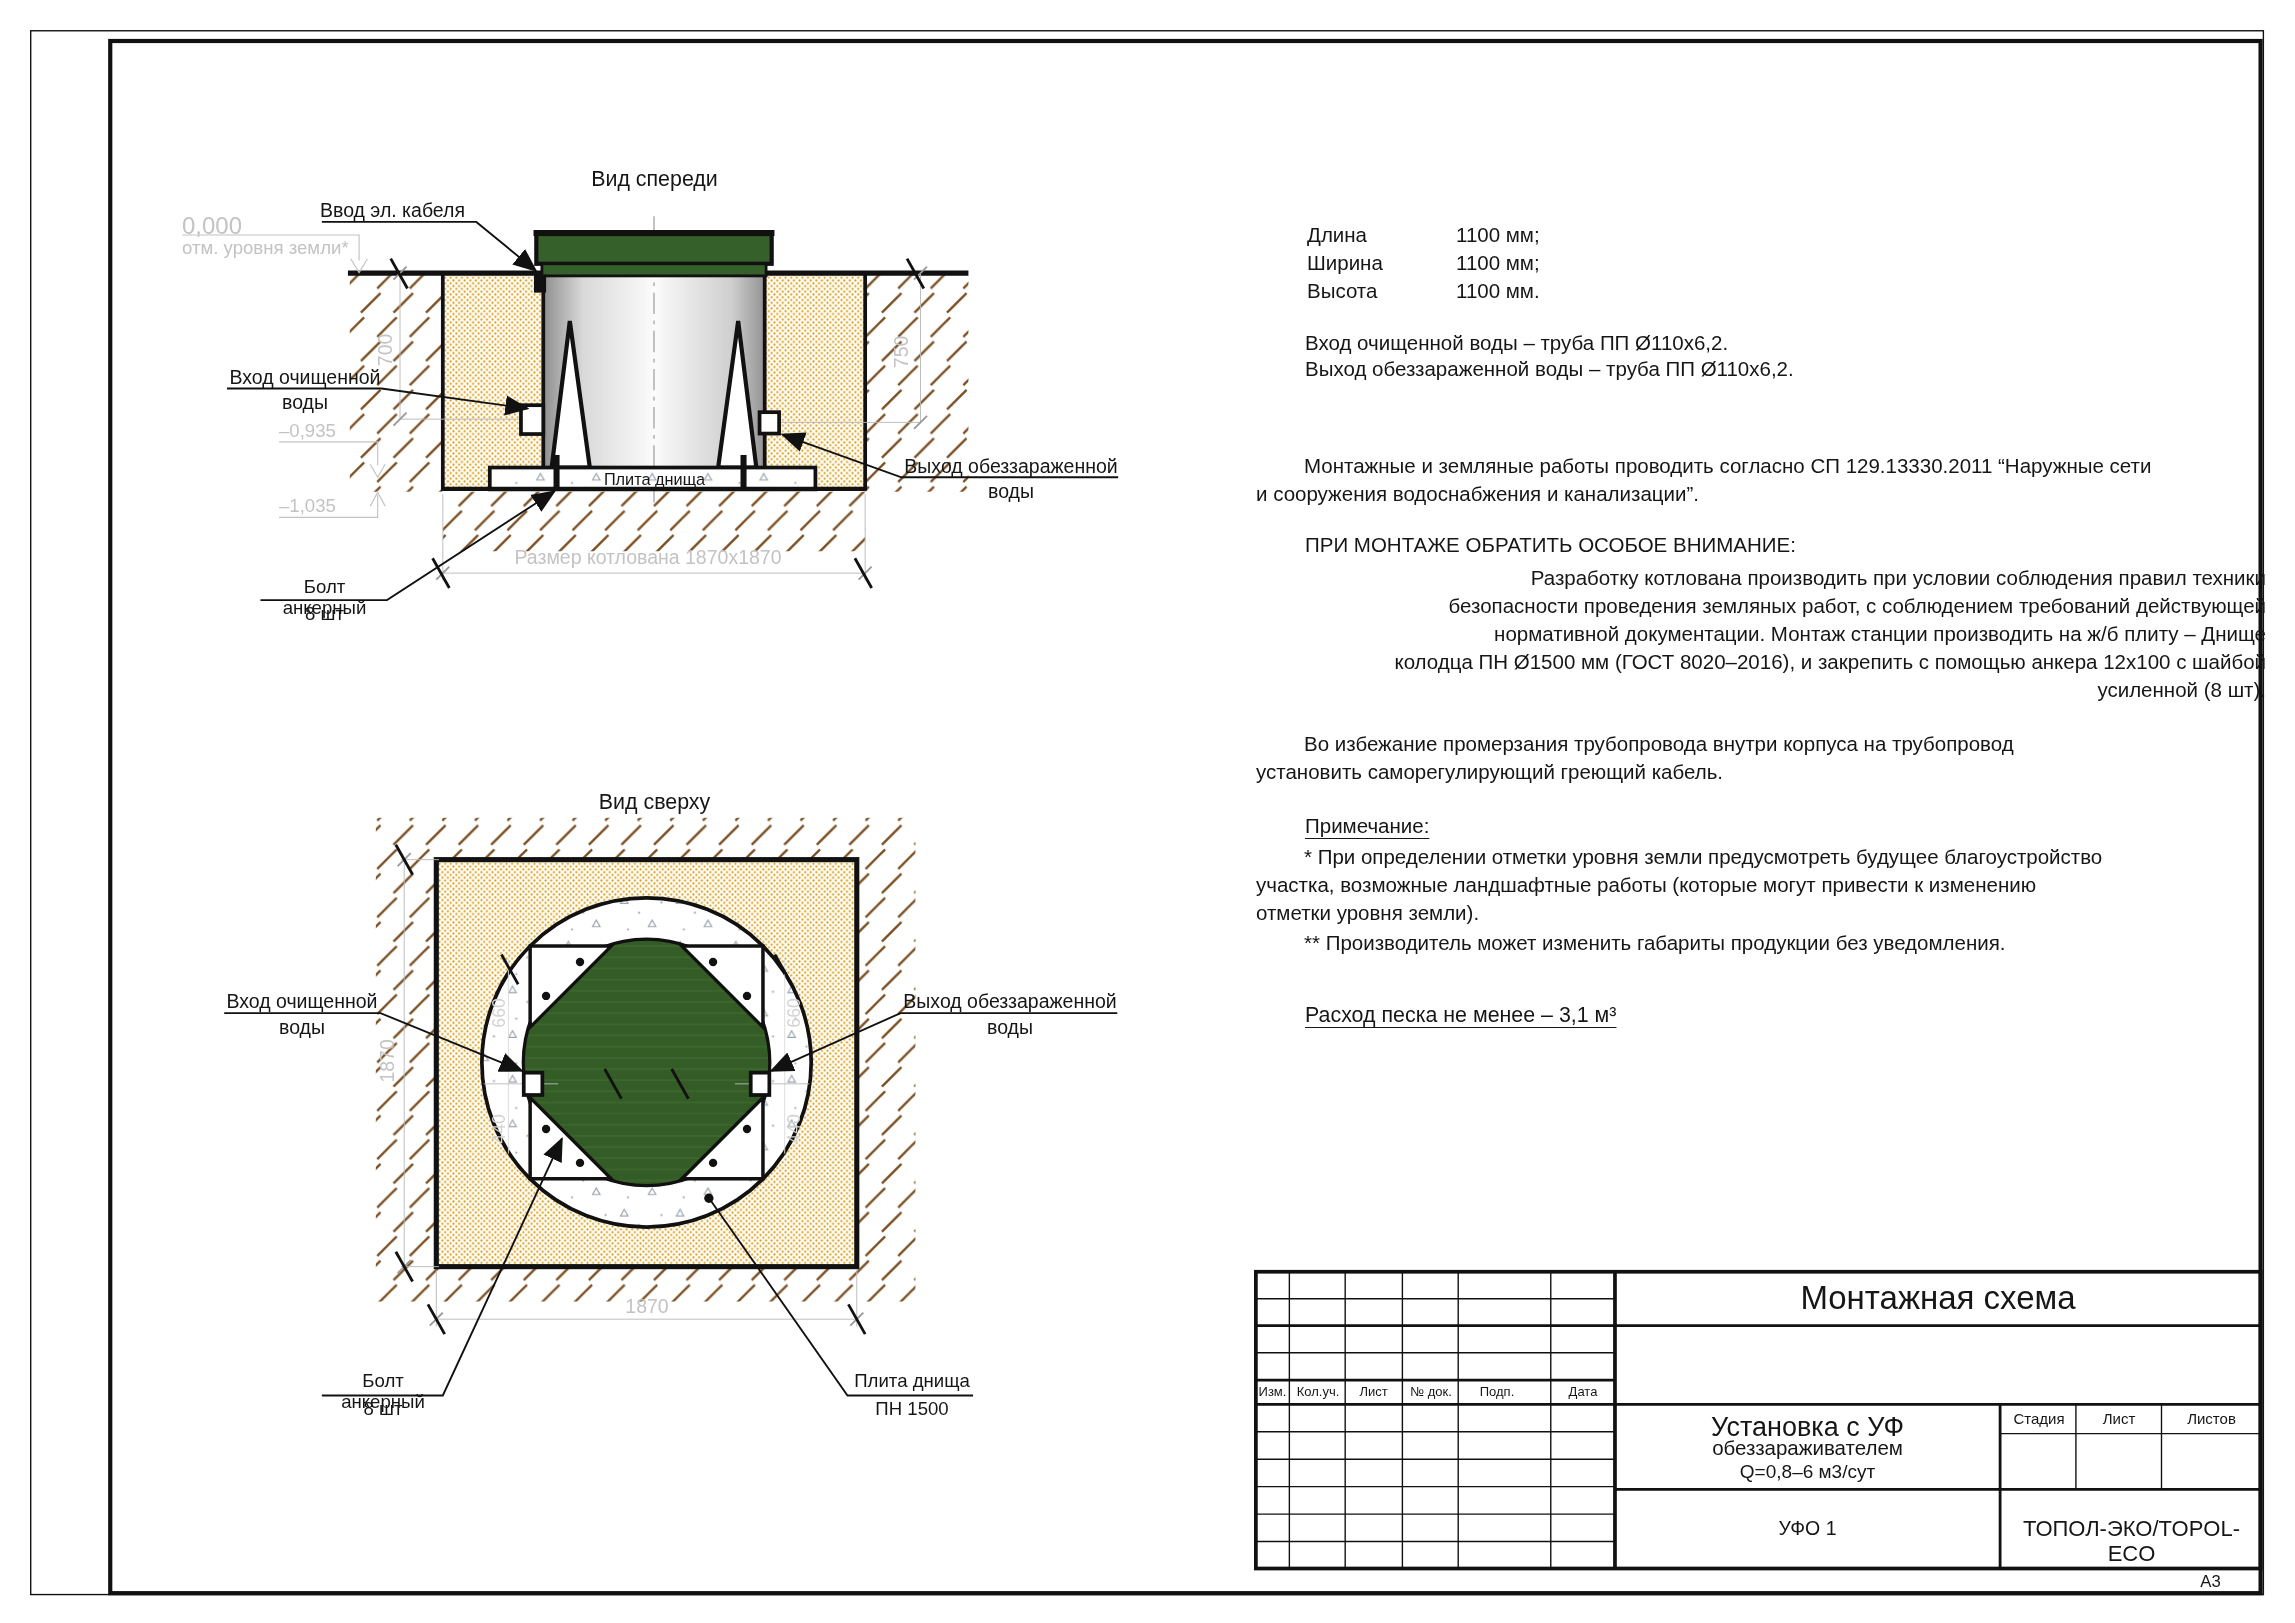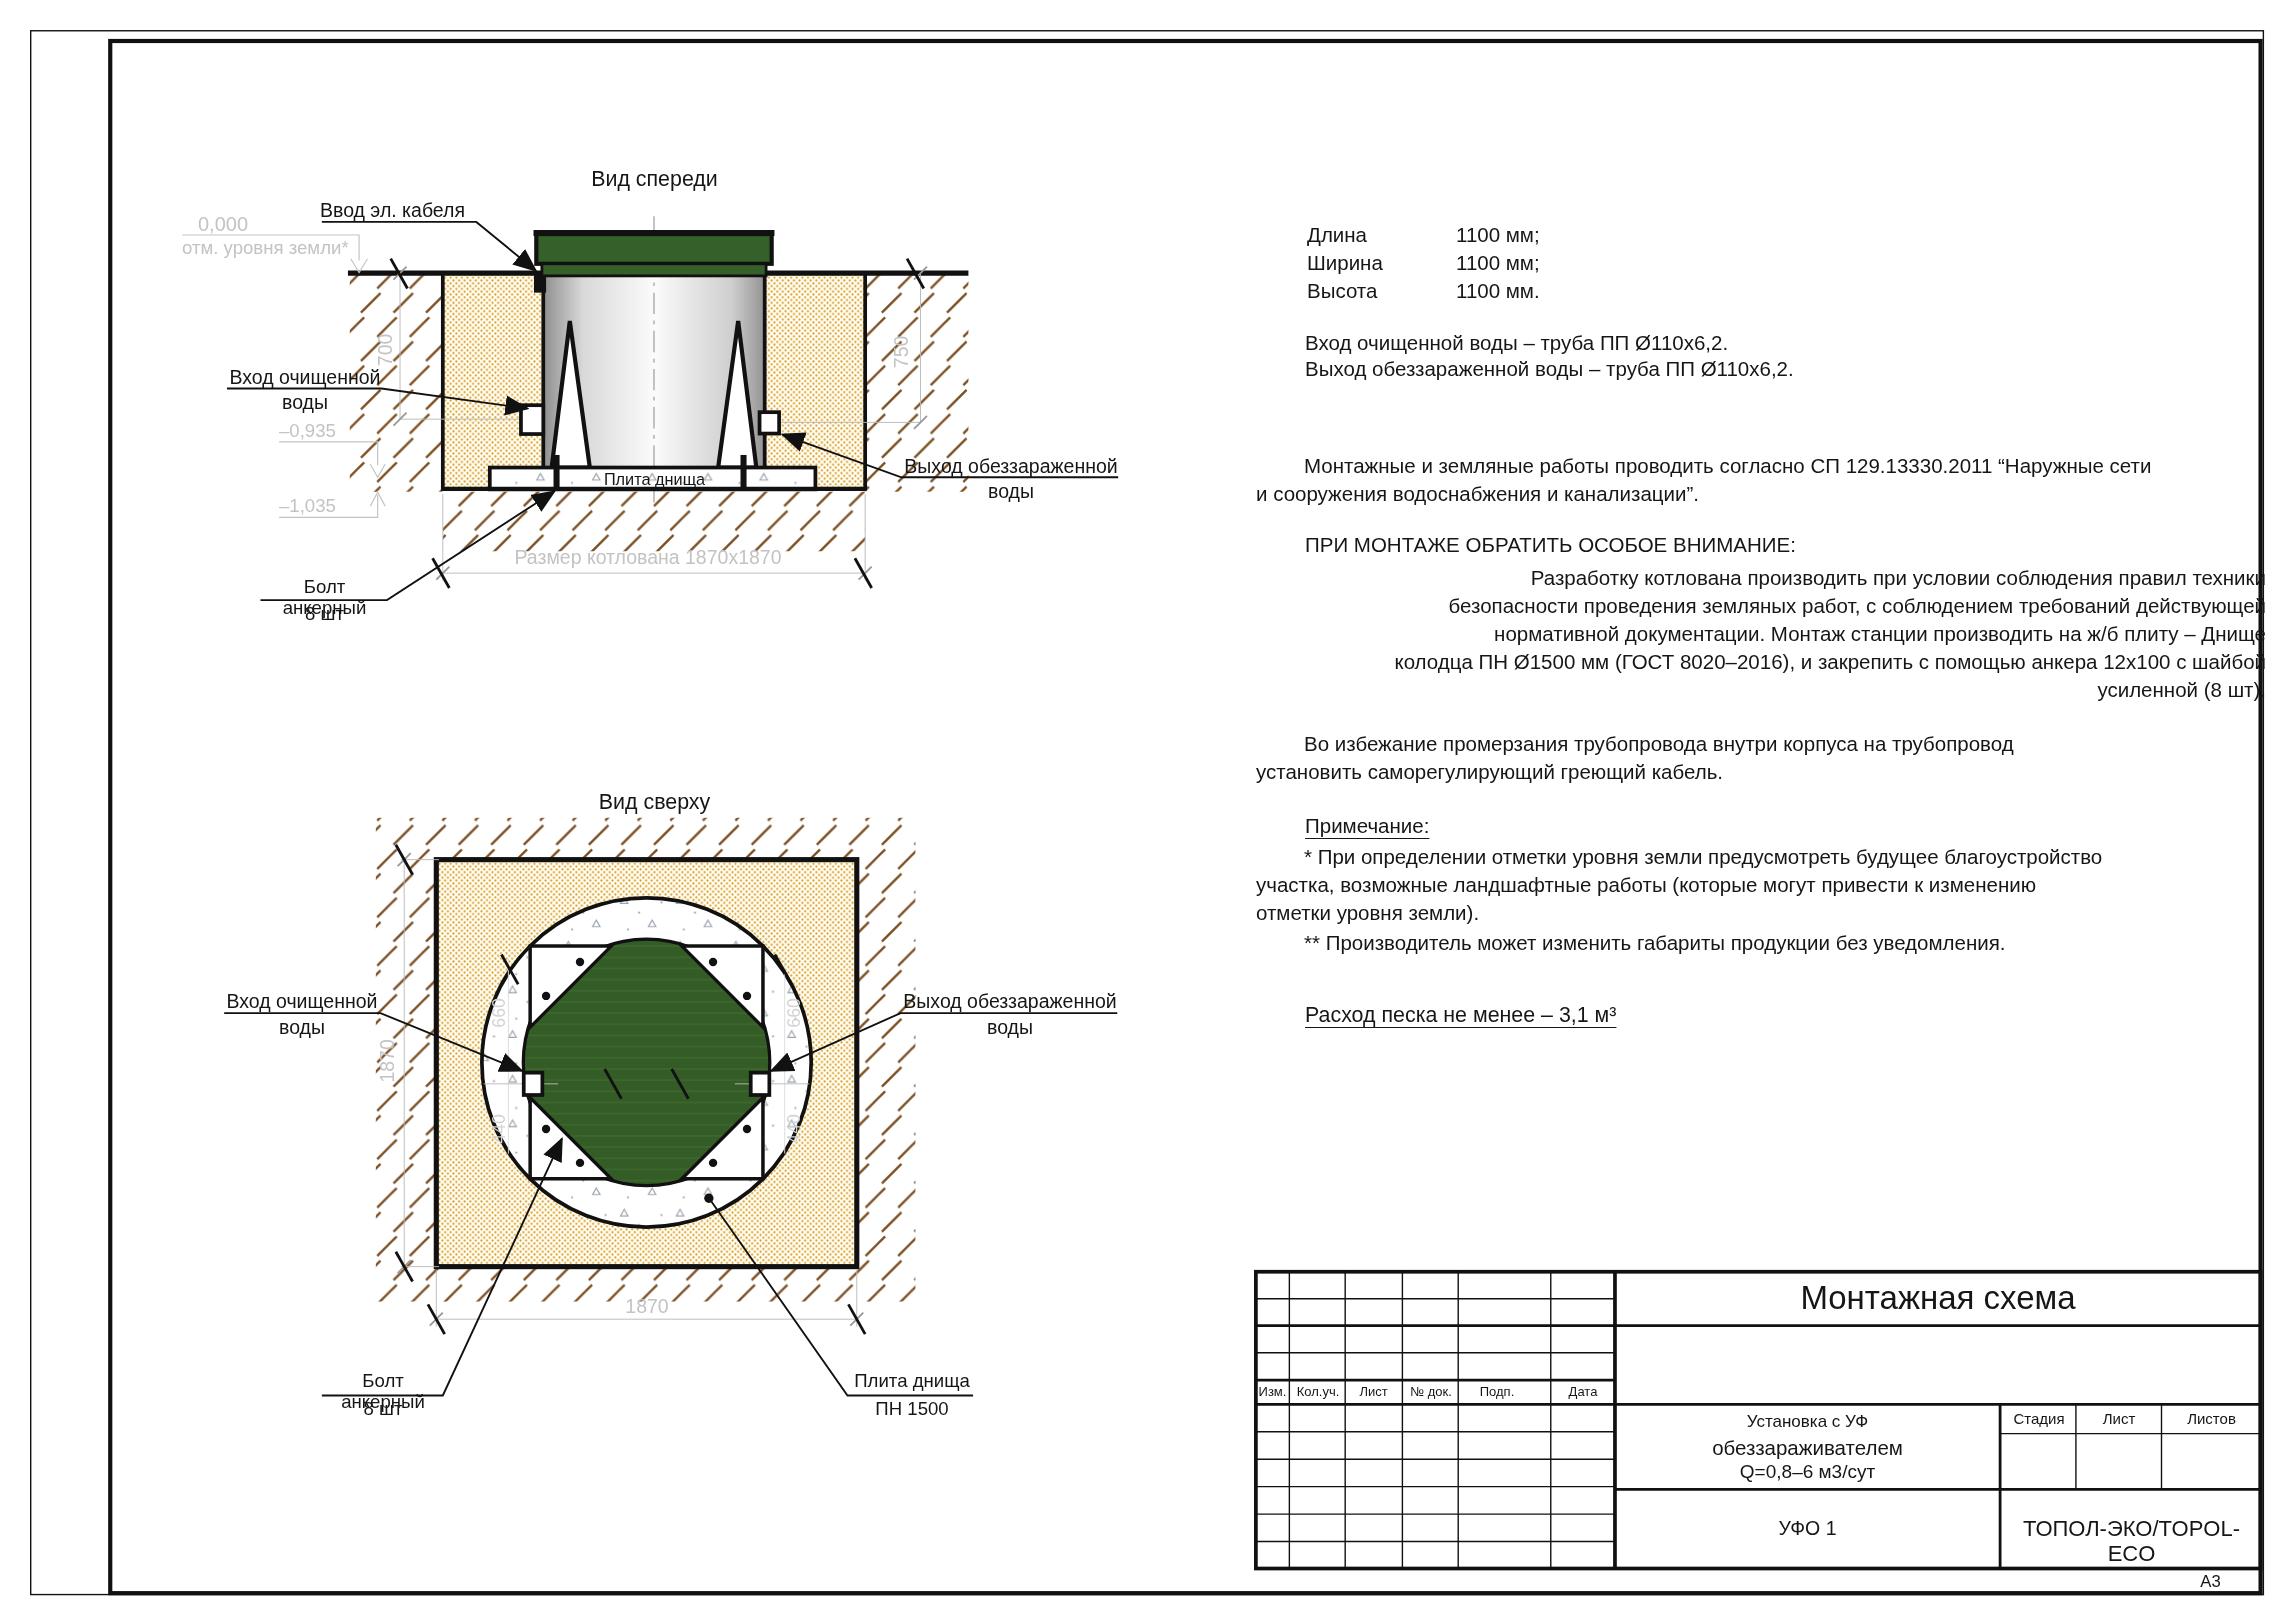--- a/index.html
+++ b/index.html
@@ -222,21 +222,21 @@
 
 <div class="t c" style="left:515px;top:168px;width:279px;font-size:21.4px;">Вид спереди</div>
 <div class="t c" style="left:309px;top:200px;width:167px;font-size:19.5px;">Ввод эл. кабеля</div>
 <div class="t c" style="left:227px;top:367px;width:156px;font-size:19.5px;">Вход очищенной</div>
 <div class="t c" style="left:227px;top:392px;width:156px;font-size:19.5px;">воды</div>
 <div class="t c" style="left:902px;top:456px;width:218px;font-size:19.5px;">Выход обеззараженной</div>
 <div class="t c" style="left:902px;top:481px;width:218px;font-size:19.5px;">воды</div>
 <div class="t c" style="left:261px;top:577px;width:127px;font-size:18.6px;">Болт анкерный</div>
 <div class="t c" style="left:261px;top:604px;width:127px;font-size:18.6px;">8 шт</div>
 <div class="t c" style="left:582px;top:470px;width:145px;font-size:16.3px;">Плита днища</div>
-<div class="t dimt" style="left:182px;top:213px;width:121px;font-size:20px;margin-left:16px;">0,000</div>
+<div class="t dimt" style="left:182px;top:213px;width:121px;font-size:24px;">0,000</div>
 <div class="t dimt" style="left:182px;top:238px;width:205px;font-size:18.6px;">отм. уровня земли*</div>
 <div class="t dimt" style="left:279px;top:421px;width:112px;font-size:18.6px;">–0,935</div>
 <div class="t dimt" style="left:279px;top:496px;width:112px;font-size:18.6px;">–1,035</div>
 <div class="t c dimt rot" style="left:339px;top:339px;width:93px;font-size:19.5px;">700</div>
 <div class="t c dimt rot" style="left:855px;top:341px;width:93px;font-size:19.5px;">750</div>
 <div class="t c dimt" style="left:475px;top:547px;width:346px;font-size:19.5px;">Размер котлована 1870х1870</div>
 
 <div class="t c" style="left:515px;top:791px;width:279px;font-size:21.4px;">Вид сверху</div>
 <div class="t c" style="left:224px;top:991px;width:156px;font-size:19.5px;">Вход очищенной</div>
 <div class="t c" style="left:224px;top:1017px;width:156px;font-size:19.5px;">воды</div>
@@ -278,21 +278,21 @@
 <div class="t para" style="left:1256px;top:929px;width:1014px;font-size:20.5px;">** Производитель может изменить габариты продукции без уведомления.</div>
 <div class="t u" style="left:1305px;top:1004px;width:605px;font-size:21.4px;">Расход песка не менее – 3,1 м³</div>
 
 <div class="t c" style="left:1620px;top:1280px;width:636px;font-size:33px;">Монтажная схема</div>
 <div class="t c" style="left:1256px;top:1385px;width:33px;font-size:13px;">Изм.</div>
 <div class="t c" style="left:1290px;top:1385px;width:56px;font-size:13px;">Кол.уч.</div>
 <div class="t c" style="left:1345px;top:1385px;width:57px;font-size:13px;">Лист</div>
 <div class="t c" style="left:1403px;top:1385px;width:56px;font-size:13px;">№ док.</div>
 <div class="t c" style="left:1459px;top:1385px;width:76px;font-size:13px;">Подп.</div>
 <div class="t c" style="left:1551px;top:1385px;width:64px;font-size:13px;">Дата</div>
-<div class="t c" style="left:1615px;top:1412px;width:385px;font-size:17px;">Установка с УФ</div>
+<div class="t c" style="left:1615px;top:1412px;width:385px;font-size:27px;">Установка с УФ</div>
 <div class="t c" style="left:1615px;top:1437px;width:385px;font-size:20.5px;">обеззараживателем</div>
 <div class="t c" style="left:1615px;top:1461px;width:385px;font-size:19px;">Q=0,8–6 м3/сут</div>
 <div class="t c" style="left:2001px;top:1411px;width:76px;font-size:15px;">Стадия</div>
 <div class="t c" style="left:2076px;top:1411px;width:86px;font-size:15px;">Лист</div>
 <div class="t c" style="left:2162px;top:1411px;width:99px;font-size:15px;">Листов</div>
 <div class="t c" style="left:1615px;top:1518px;width:385px;font-size:19.5px;">УФО 1</div>
 <div class="t c" style="left:2001px;top:1517px;width:261px;font-size:22px;">ТОПОЛ-ЭКО/TOPOL-ECO</div>
 <div class="t c" style="left:2038px;top:1653px;width:88px;font-size:16.7px;">Формат</div>
 <div class="t c" style="left:2185px;top:1573px;width:51px;font-size:16.7px;">А3</div>
 

